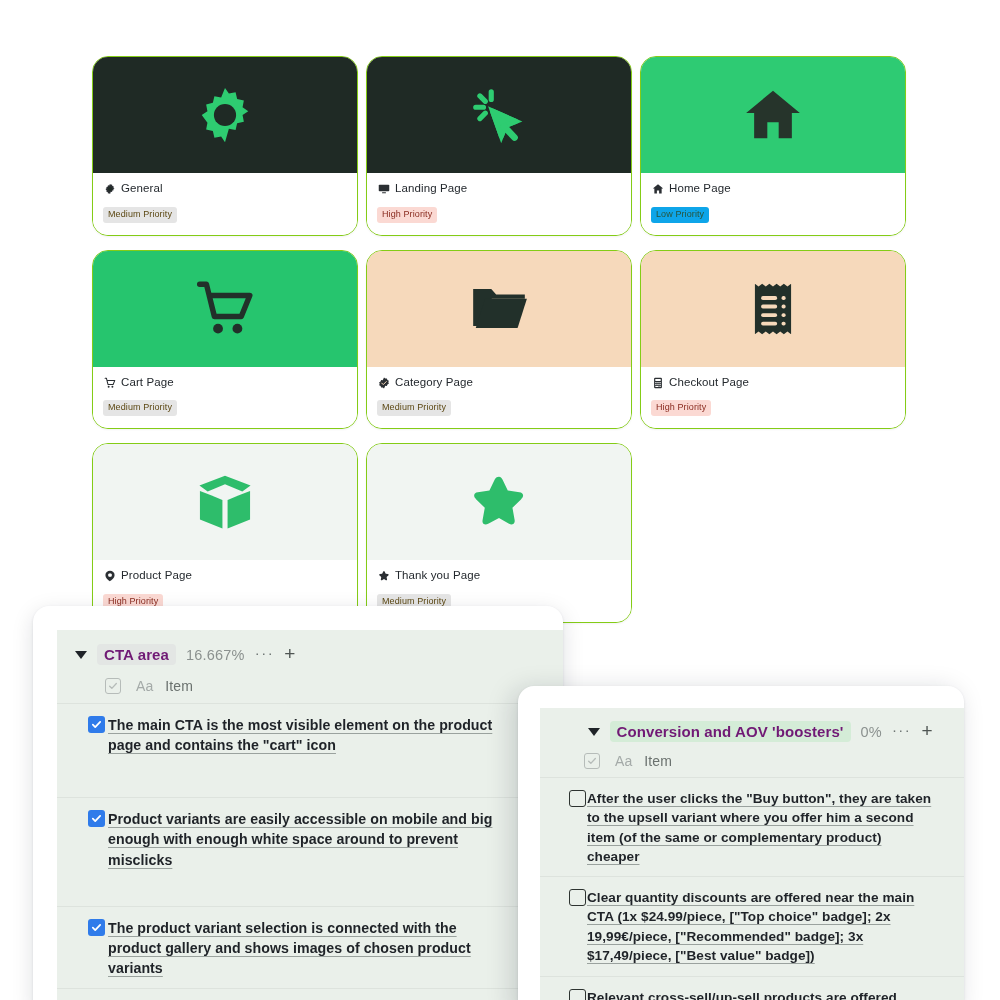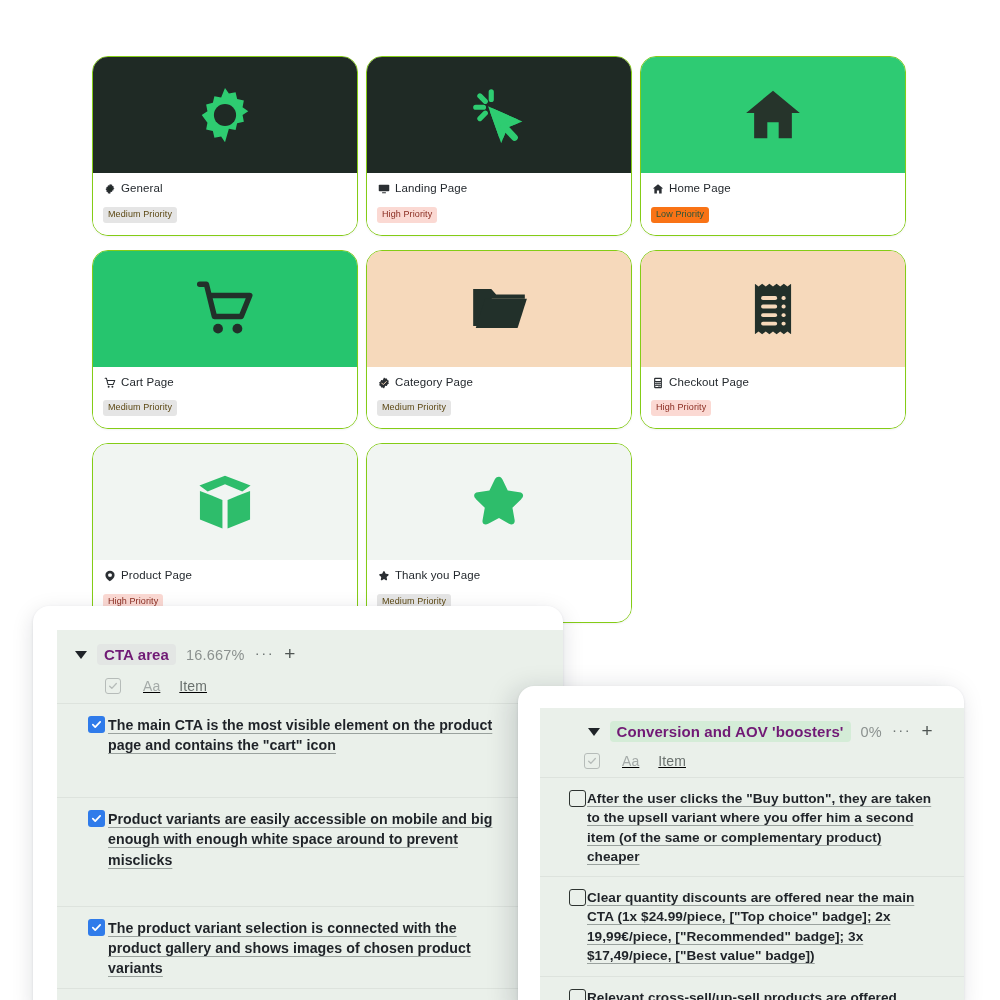--- a/index.html
+++ b/index.html
@@ -79,21 +79,21 @@
     display: inline-block;
     font-size: 9px;
     line-height: 1.1;
     padding: 3px 5px 3px 5px;
     border-radius: 3px;
     letter-spacing: 0.1px;
     white-space: nowrap;
   }
   .badge-medium { background: #e5e5e5; color: #5c4813; }
   .badge-high   { background: #fbd9d3; color: #8a2c20; }
-  .badge-low    { background: #f97316; color: #28543a; }
+  .badge-low    { background: #0ea5e9; color: #28543a; }
 
   
   .panel {
     position: absolute;
     background: #ffffff;
     border-radius: 16px;
     overflow: hidden;
   }
 
   .panel-inner {
@@ -180,23 +180,22 @@
     color: #4f5553;
     line-height: 1;
     font-weight: 300;
     padding-bottom: 2px;
   }
 
   
   .col-header {
     display: flex;
     align-items: flex-start;
-    gap: 22px;
+    gap: 15px;
     padding: 3px 0 9px 48px;
-    text-decoration: underline;
   }
   .panel-right .col-header { padding: 2px 0 8px 44px; }
 
   .chk-faint {
     width: 16px; height: 16px;
     border: 1.5px solid #b6bcb9;
     border-radius: 3px;
     display: flex; align-items: center; justify-content: center;
     flex: 0 0 16px;
   }

